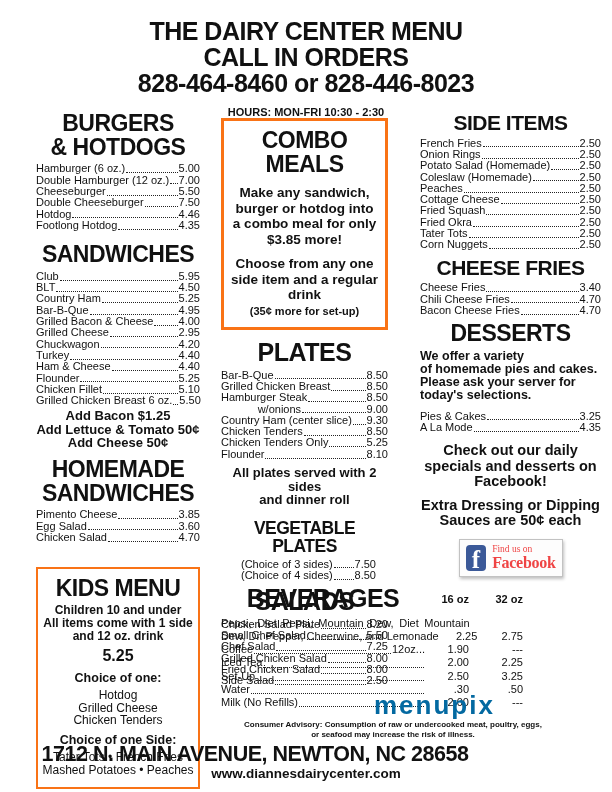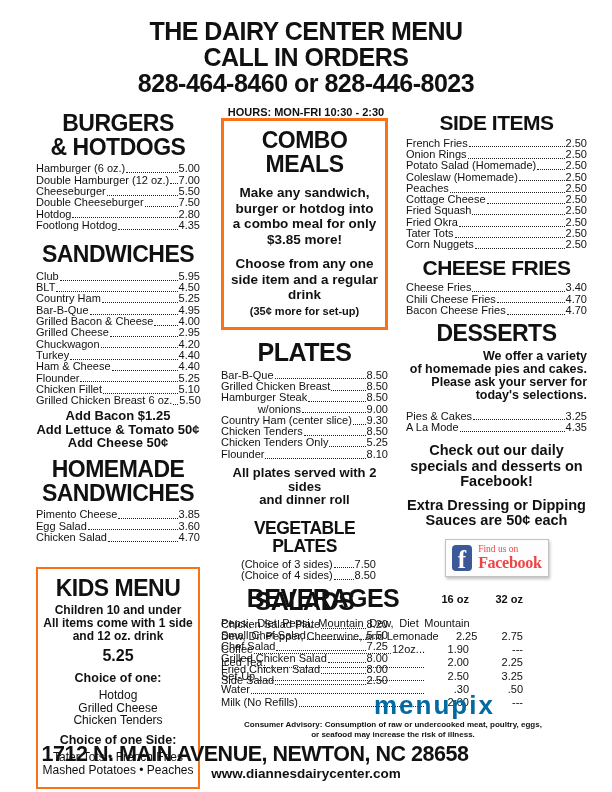--- a/index.html
+++ b/index.html
@@ -14,21 +14,21 @@
 
   
   .page-header { position:absolute; top:18px; left:0; width:612px; text-align:center; }
   .page-header .big { font-size:25px; font-weight:bold; letter-spacing:-0.5px; line-height:1.04; }
   .page-header .hours { font-size:11px; font-weight:bold; margin-top:10px; }
 
   
   .col { position:absolute; top:112px; }
   .col-left  { left:36px;  width:164px; }
   .col-mid   { left:221px; width:167px; }
-  .col-right { left:406px; width:181px; }
+  .col-right { left:420px; width:181px; }
 
   .sec-title { font-weight:bold; text-align:center; letter-spacing:-0.5px; line-height:1.03; }
   .t23 { font-size:23px; }
   .t25 { font-size:25px; }
   .t21 { font-size:21px; }
   .t17 { font-size:17.5px; }
 
   .list { margin-top:4px; }
   .mrow { display:flex; align-items:flex-end; font-size:11px; line-height:11.3px; }
   .mrow .nm { white-space:nowrap; }
@@ -61,21 +61,21 @@
   .bev-head .szcol { font-size:11px; font-weight:bold; text-align:right; }
   .c16 { width:44px; } .c32 { width:50px; margin-left:4px; }
   .pre-line { font-size:11px; line-height:13px; margin-top:4px; word-spacing:2.5px; }
   .bevrow { display:flex; align-items:flex-end; font-size:11px; line-height:13.2px; }
   .bevrow .nm, .bevrow .note { white-space:nowrap; }
   .bevrow .lead { flex:1; border-bottom:1.6px dotted #222; margin:0 1px 2px 1px; }
   .bevrow .p16 { width:44px; text-align:right; }
   .bevrow .p32 { width:50px; text-align:right; margin-left:4px; }
 
   
-  .desc { font-size:12.5px; font-weight:bold; text-align:right; line-height:13.2px; margin-top:4px; }
+  .desc { font-size:12.5px; font-weight:bold; text-align:left; line-height:13.2px; margin-top:4px; }
   .fb-note { font-size:14.5px; font-weight:bold; text-align:center; line-height:15.5px; }
 
   
   .fb-badge { width:104px; margin:10px auto 0; border:1px solid #c2c2c2; background:#fdfdfd;
               box-shadow:1px 2px 3px rgba(0,0,0,0.25); display:flex; align-items:center;
               padding:5px 6px; gap:6px; cursor:pointer; }
   .fb-icon { width:26px; height:26px; background:#3b5998; border-radius:4px; color:#fff;
              font-weight:bold; font-size:25px; line-height:30px; text-align:center;
              overflow:hidden; font-family:"Liberation Serif", serif; }
   .fb-text { color:#ef4444; line-height:1;font-family:Liberation Serif, serif; }
@@ -130,21 +130,21 @@
 
   <div class="mrow">
     <span class="nm">Double Cheeseburger</span>
     <span class="lead"></span>
     <span class="pr">7.50</span>
   </div>
 
   <div class="mrow">
     <span class="nm">Hotdog</span>
     <span class="lead"></span>
-    <span class="pr">2.80</span>
+    <span class="pr">4.46</span>
   </div>
 
   <div class="mrow">
     <span class="nm">Footlong Hotdog</span>
     <span class="lead"></span>
     <span class="pr">4.35</span>
   </div>
 </div>
   </div>
 

